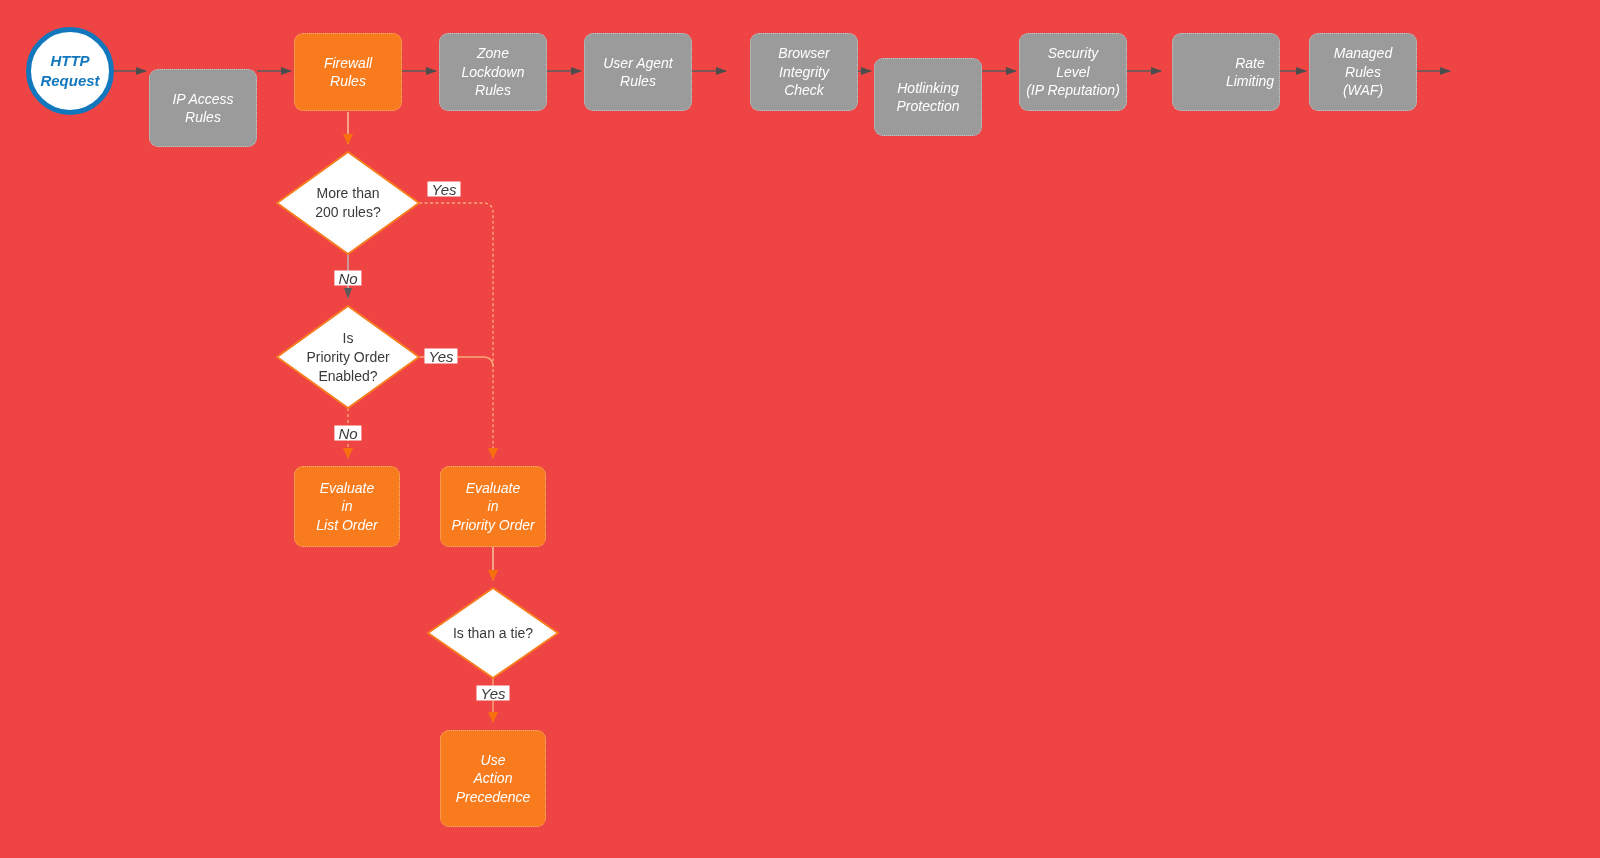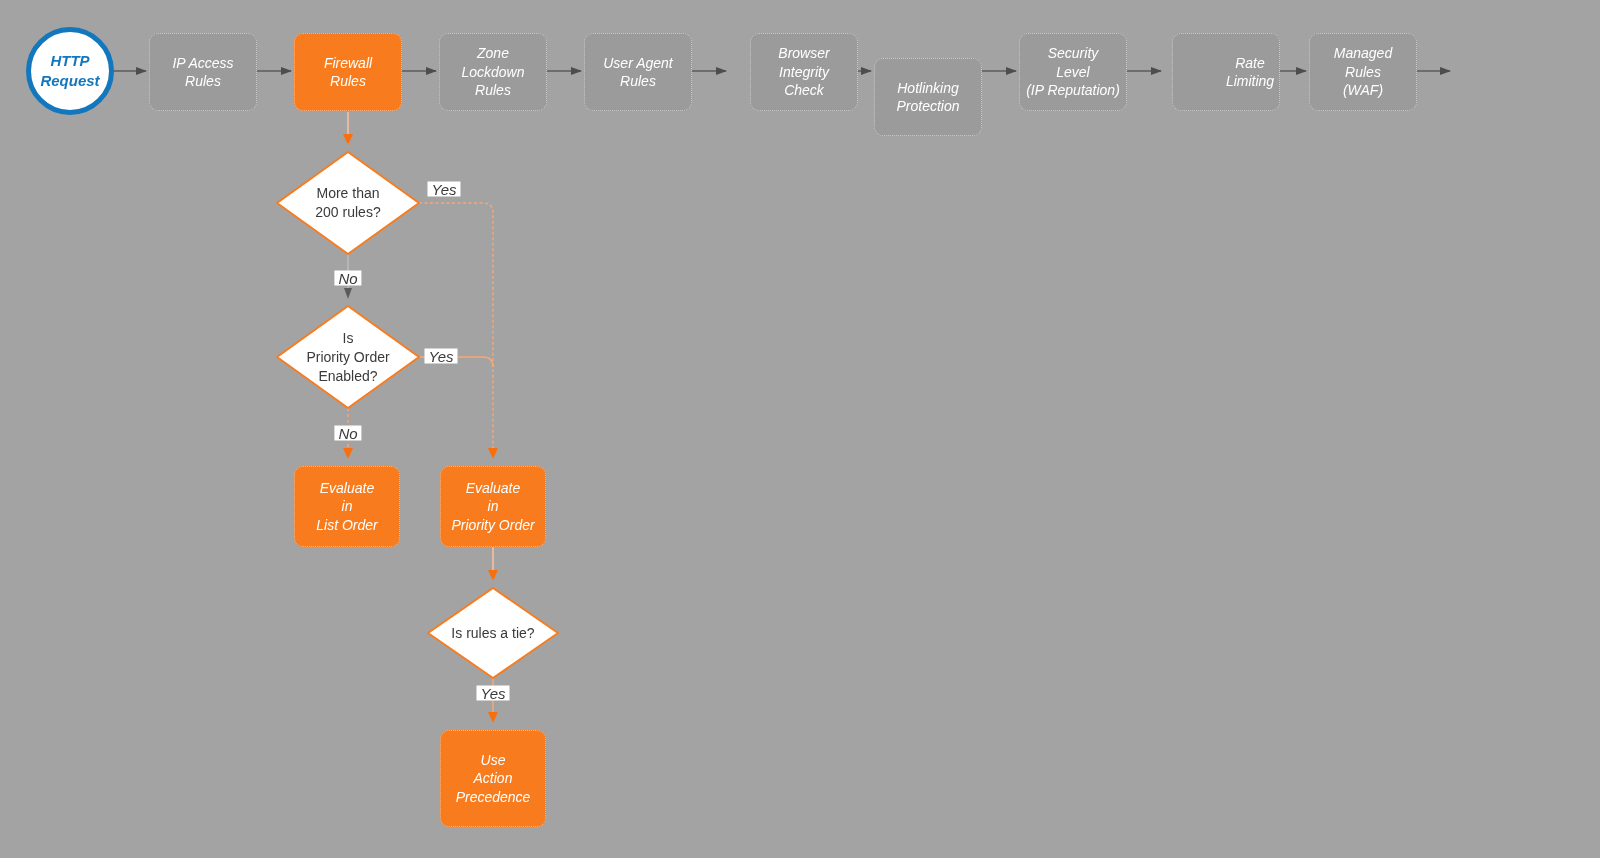--- a/index.html
+++ b/index.html
@@ -1,17 +1,17 @@
 <!DOCTYPE html>
 <html><head>
 <meta charset="utf-8">
 <style>
   html,body{margin:0;padding:0;background:#ffffff;}
   .canvas{
-    position:relative;width:1600px;height:858px;background:#a3a3a3;overflow:hidden;
+    position:relative;width:1600px;height:858px;background:#ef4444;overflow:hidden;
     font-family:"Liberation Sans", sans-serif;
   }
   .wires{position:absolute;left:0;top:0;}
   .node{
     position:absolute;display:flex;align-items:center;justify-content:center;
     text-align:center;white-space:pre-line;box-sizing:border-box;line-height:1.32;
   }
   .proc{
     width:108px;height:78px;top:33px;border-radius:9px;
     color:#ffffff;font-style:italic;font-size:14px;
@@ -79,21 +79,21 @@
     <path d="M493,678 V722" stroke="#f9a878" stroke-width="1.4" fill="none" marker-end="url(#arrOrange)"></path>
 
     <polygon points="348,152 419,203 348,254 277,203" fill="#ffffff" stroke="#f87c1e" stroke-width="2" stroke-linejoin="round"></polygon>
     <polygon points="348,306 419,357 348,408 277,357" fill="#ffffff" stroke="#f87c1e" stroke-width="2" stroke-linejoin="round"></polygon>
     <polygon points="493,588 558,633 493,678 428,633" fill="#ffffff" stroke="#f87c1e" stroke-width="2" stroke-linejoin="round"></polygon>
   </svg>
 
   <div class="node circle start">HTTP
 Request</div>
 
-  <div class="node proc gray" style="left:149px;">IP Access
+  <div class="node proc gray" style="left:149px;margin-top:36px;">IP Access
 Rules</div>
   <div class="node proc orange" style="left:294px;">Firewall
 Rules</div>
   <div class="node proc gray" style="left:439px;">Zone
 Lockdown
 Rules</div>
   <div class="node proc gray" style="left:584px;">User Agent
 Rules</div>
   <div class="node proc gray" style="left:729px;margin-left:21px;">Browser
 Integrity
@@ -107,21 +107,21 @@
 Limiting</div>
   <div class="node proc gray" style="left:1309px;">Managed
 Rules
 (WAF)</div>
 
   <div class="dtext" style="left:348px;top:203px;width:130px;">More than
 200 rules?</div>
   <div class="dtext" style="left:348px;top:357px;width:140px;">Is
 Priority Order
 Enabled?</div>
-  <div class="dtext" style="left:493px;top:633px;width:130px;">Is rules a tie?</div>
+  <div class="dtext" style="left:493px;top:633px;width:130px;">Is than a tie?</div>
 
   <div class="node action" style="left:294px;top:466px;">Evaluate
 in
 List Order</div>
   <div class="node action" style="left:440px;top:466px;">Evaluate
 in
 Priority Order</div>
   <div class="node action" style="left:440px;top:730px;height:97px;">Use
 Action
 Precedence</div>

